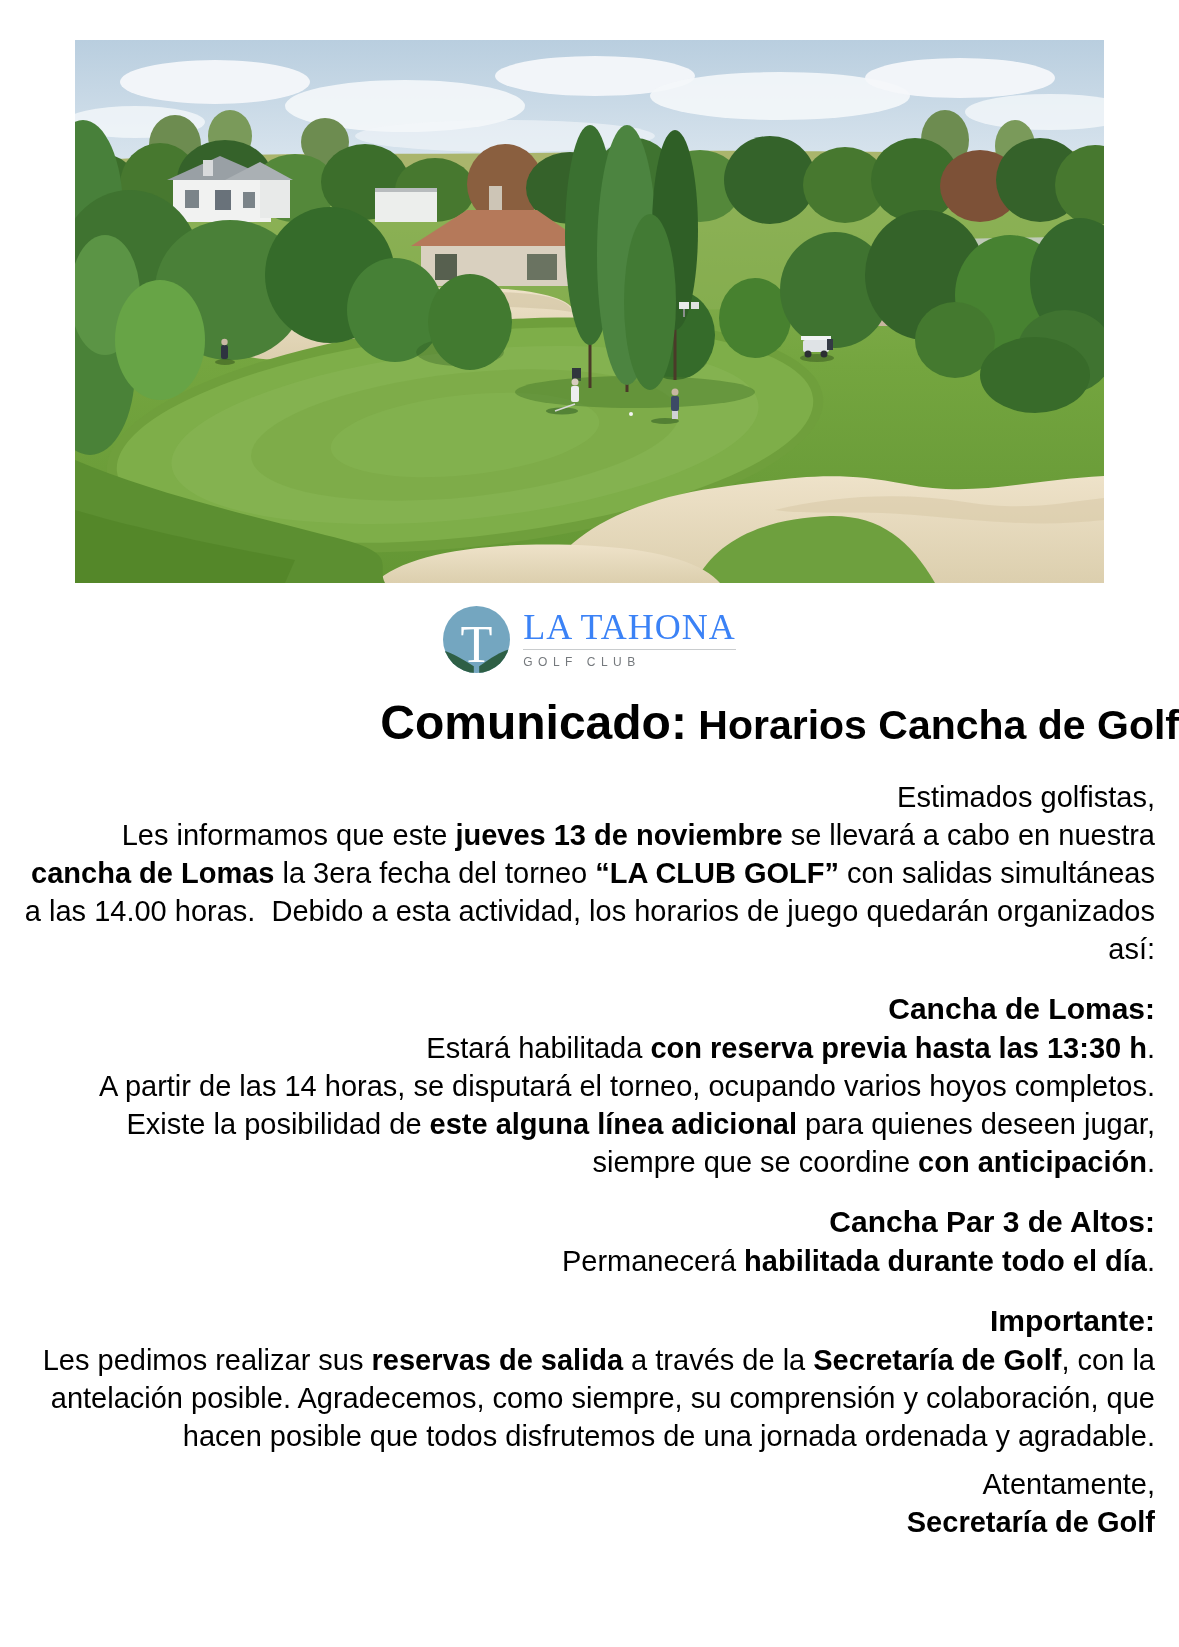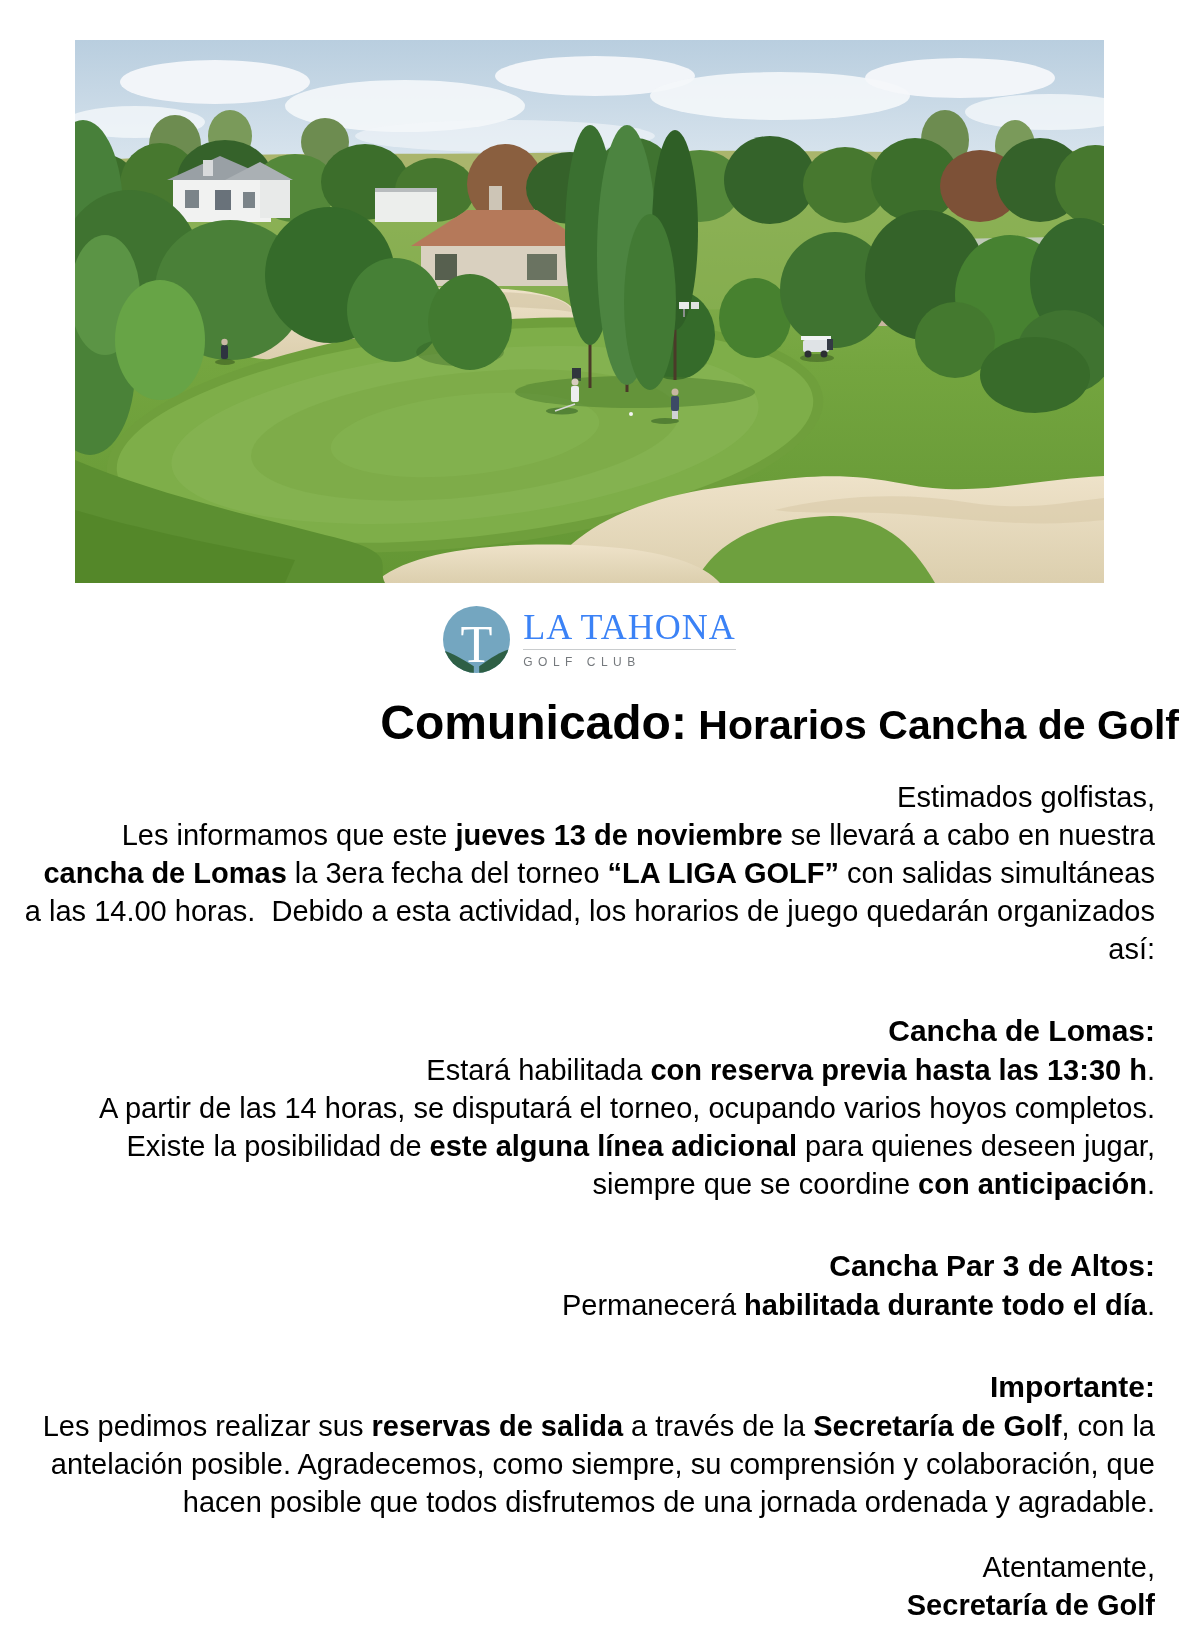--- a/index.html
+++ b/index.html
@@ -75,27 +75,27 @@
   .content {
     position: absolute;
     top: 778px; left: 24px;
     width: 1131px;
     text-align: right;
     font-size: 29px;
     line-height: 38px;
   }
   .content p { margin: 0; }
   .intro { margin-top: 39px; }
-  .section { margin-top: 43px; }
+  .section { margin-top: 21px; }
   .section-heading {
     font-weight: 700;
     font-size: 30px;
     line-height: 40px;
   }
-  .closing { margin-top: 27px; }
+  .closing { margin-top: 10px; }
   .closing-signature { font-weight: 700; }
   .b { font-weight: 700; }
 </style>
 </head>
 <body>
 
 <div class="page">
 
   <svg class="photo" viewBox="0 0 1029 543" preserveAspectRatio="none" aria-hidden="true">
     <defs>
@@ -303,21 +303,21 @@
       <div class="logo-tagline">GOLF CLUB</div>
     </div>
   </div>
 
   <h1 class="title"><span class="title-lead">Comunicado:</span><span class="title-rest"> Horarios Cancha de Golf</span></h1>
 
   <div class="content">
 
     <p class="salutation">Estimados golfistas,</p>
 
-    <p class="intro"><span>Les informamos que este </span><span class="b">jueves 13 de noviembre</span><span> se llevará a cabo en nuestra </span><span class="b">cancha de Lomas</span><span> la 3era fecha del torneo </span><span class="b">“LA LIGA GOLF”</span><span> con salidas simultáneas a las 14.00 horas.&nbsp; Debido a esta actividad, los horarios de juego quedarán organizados así:</span></p>
+    <p class="intro"><span>Les informamos que este </span><span class="b">jueves 13 de noviembre</span><span> se llevará a cabo en nuestra </span><span class="b">cancha de Lomas</span><span> la 3era fecha del torneo </span><span class="b">“LA CLUB GOLF”</span><span> con salidas simultáneas a las 14.00 horas.&nbsp; Debido a esta actividad, los horarios de juego quedarán organizados así:</span></p>
 
     <div class="section">
       <p class="section-heading">Cancha de Lomas:</p>
       <p class="line"><span>Estará habilitada </span><span class="b">con reserva previa hasta las 13:30 h</span><span>.</span></p>
       <p class="line"><span>A partir de las 14 horas, se disputará el torneo, ocupando varios hoyos completos.</span></p>
       <p class="line"><span>Existe la posibilidad de </span><span class="b">este alguna línea adicional</span><span> para quienes deseen jugar, siempre que se coordine </span><span class="b">con anticipación</span><span>.</span></p>
     </div>
 
     <div class="section">
       <p class="section-heading">Cancha Par 3 de Altos:</p>

